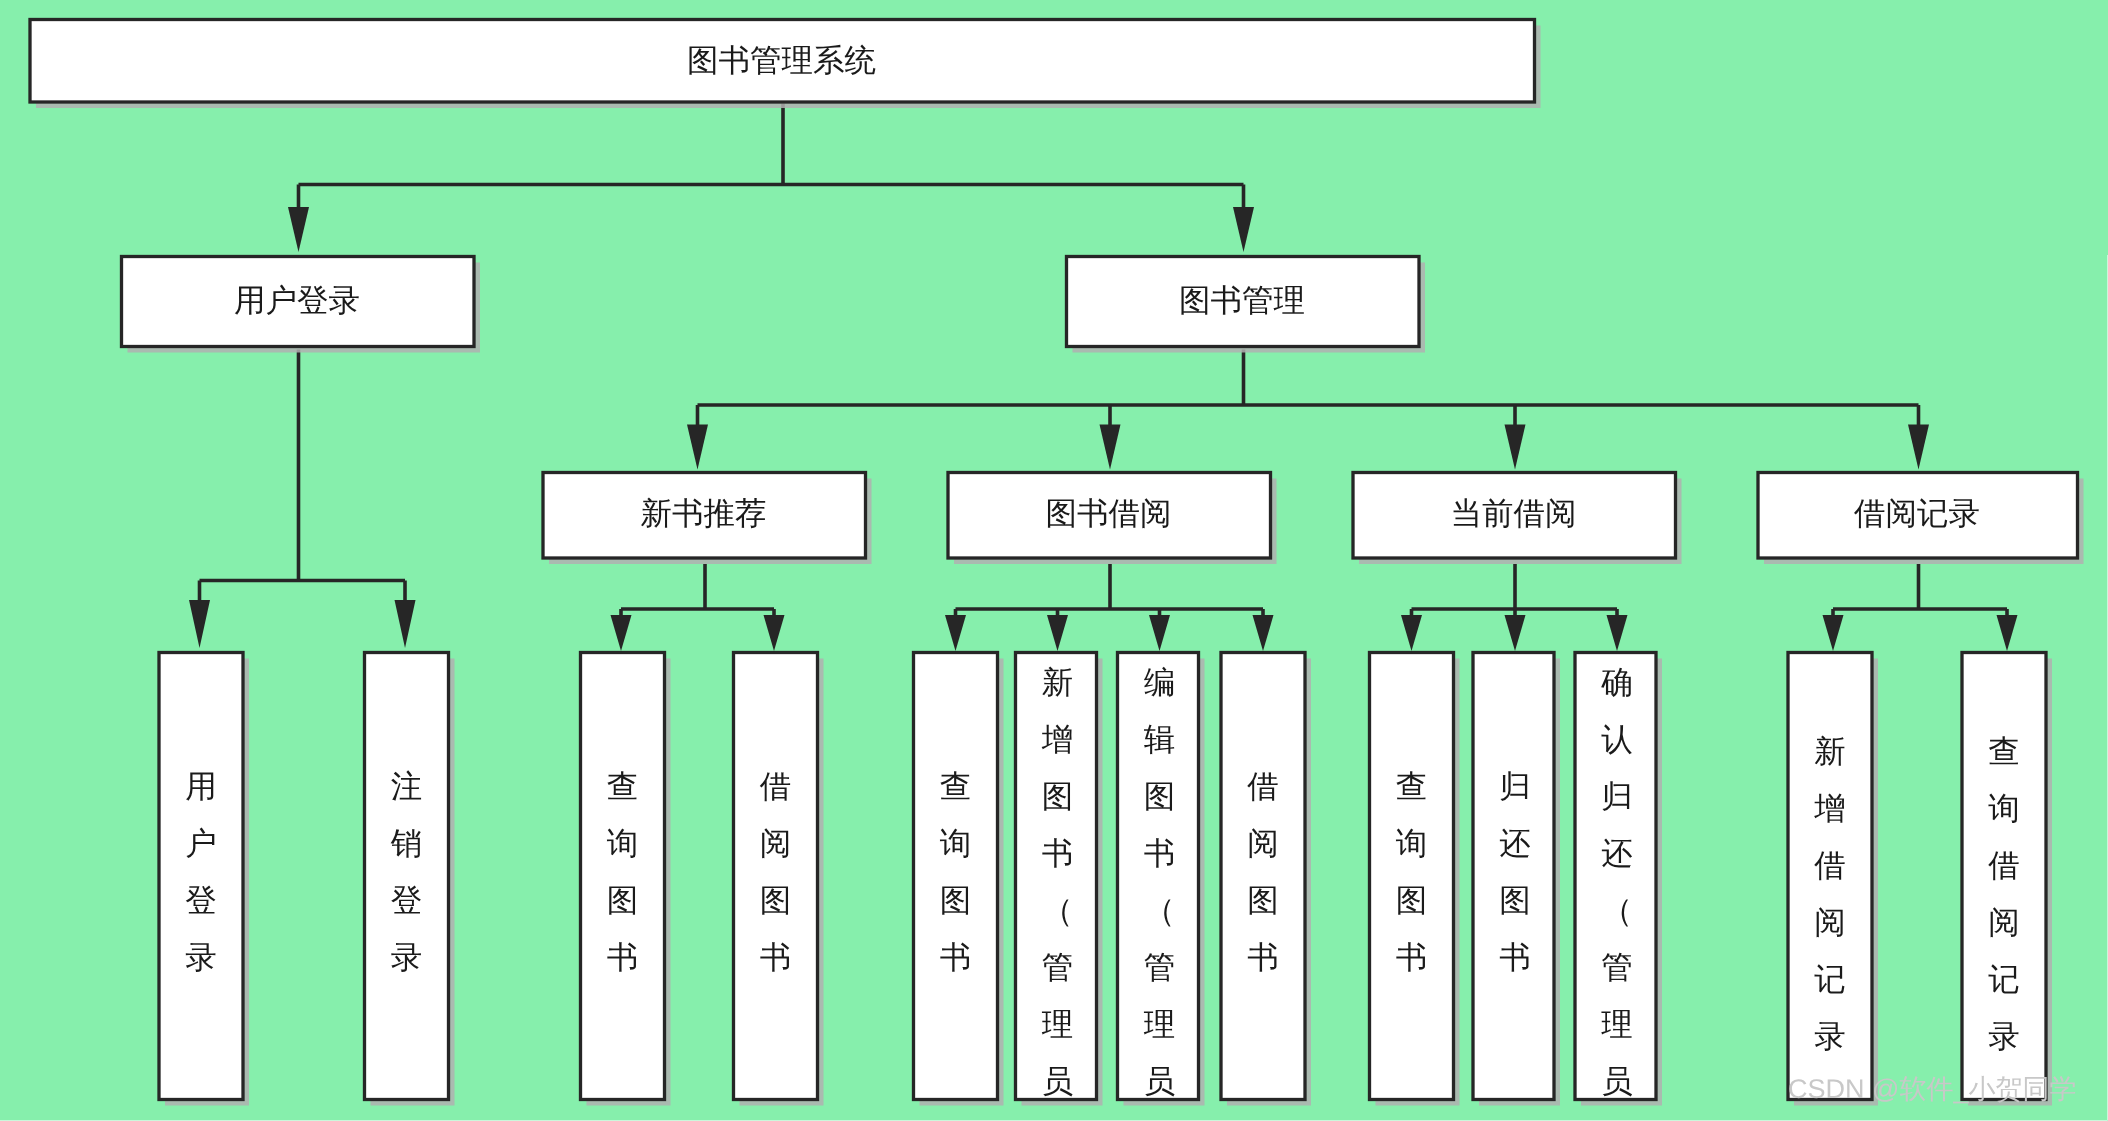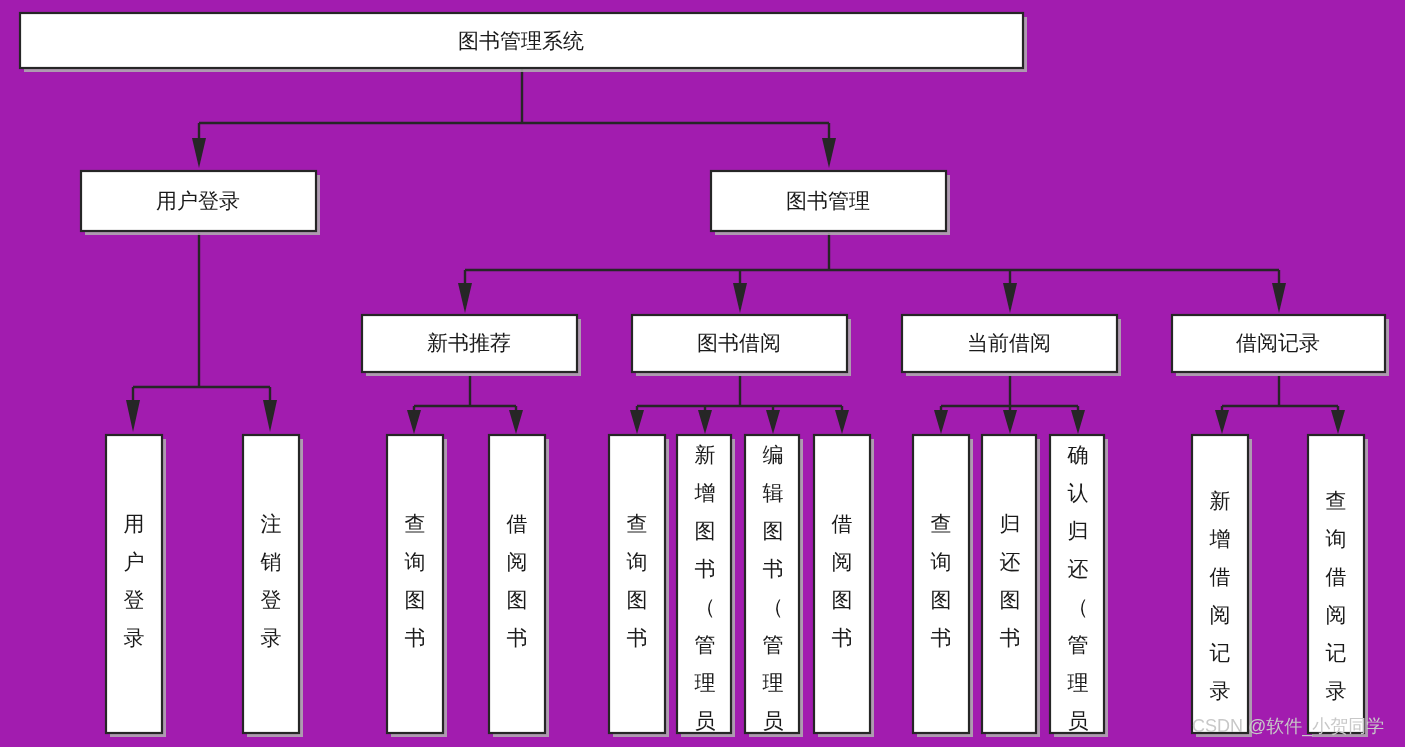--- a/index.html
+++ b/index.html
@@ -7,21 +7,21 @@
     padding: 0;
     background: #ffffff;
   }
   body {
     font-family: "Liberation Sans", "DejaVu Sans", sans-serif;
   }
   #diagram-root {
     position: relative;
     width: 1405px;
     height: 747px;
-    background: #a21caf;
+    background: #86efac;
     overflow: hidden;
   }
   svg.flow {
     position: absolute;
     left: 0;
     top: 0;
     width: 1405px;
     height: 747px;
   }
   .node-box {

